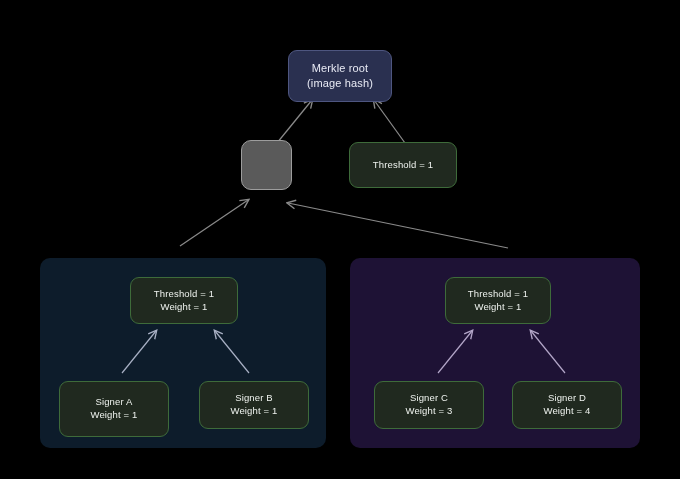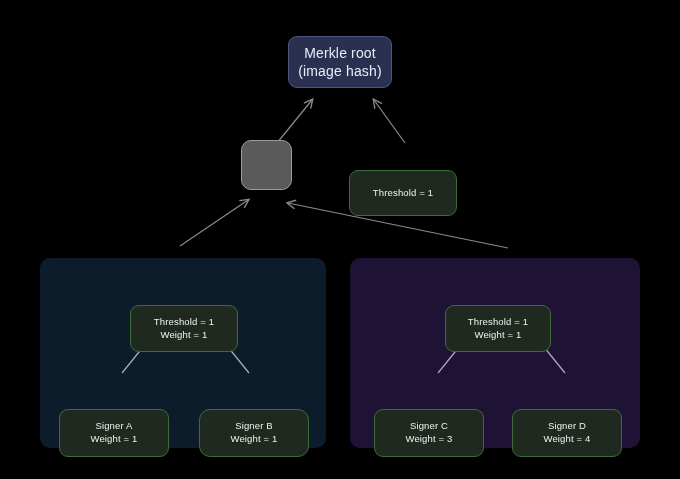--- a/index.html
+++ b/index.html
@@ -41,27 +41,27 @@
     line-height: 1.32;
     color: #e9ecef;
     font-size: 9.5px;
     letter-spacing: 0.15px;
     white-space: pre-line;
   }
   .node-root {
     background: #2a3050;
     border: 1px solid #4e5680;
     color: #e8eaf4;
-    font-size: 14px;
+    font-size: 11px;
+    margin-top: 14px;
   }
   .node-green {
     background: #20291f;
     border: 1px solid #3e6b3a;
     color: #eef2ee;
-    margin-top: 28px;
   }
   .node-blank {
     background: #5a5a5a;
     border: 1px solid #9d9d9d;
     border-radius: 10px;
   }
 </style>
 </head>
 <body>
 
@@ -106,24 +106,24 @@
   <div class="node node-blank" style="left:241px; top:140px; width:51px; height:50px;"></div>
 
   <div class="node node-green" style="left:349px; top:142px; width:108px; height:46px;">Threshold = 1</div>
 
   <div class="node node-green" style="left:130px; top:277px; width:108px; height:47px;">Threshold = 1
 Weight = 1</div>
 
   <div class="node node-green" style="left:445px; top:277px; width:106px; height:47px;">Threshold = 1
 Weight = 1</div>
 
-  <div class="node node-green" style="left:59px; top:381px; width:110px; height:48px;">Signer A
+  <div class="node node-green" style="left:59px; top:381px; width:110px; height:56px;">Signer A
 Weight = 1</div>
 
-  <div class="node node-green" style="left:199px; top:381px; width:110px; height:48px;border-radius:11px;">Signer B
+  <div class="node node-green" style="left:199px; top:381px; width:110px; height:48px;">Signer B
 Weight = 1</div>
 
   <div class="node node-green" style="left:374px; top:381px; width:110px; height:48px;">Signer C
 Weight = 3</div>
 
   <div class="node node-green" style="left:512px; top:381px; width:110px; height:48px;">Signer D
 Weight = 4</div>
 
 </div>
 

